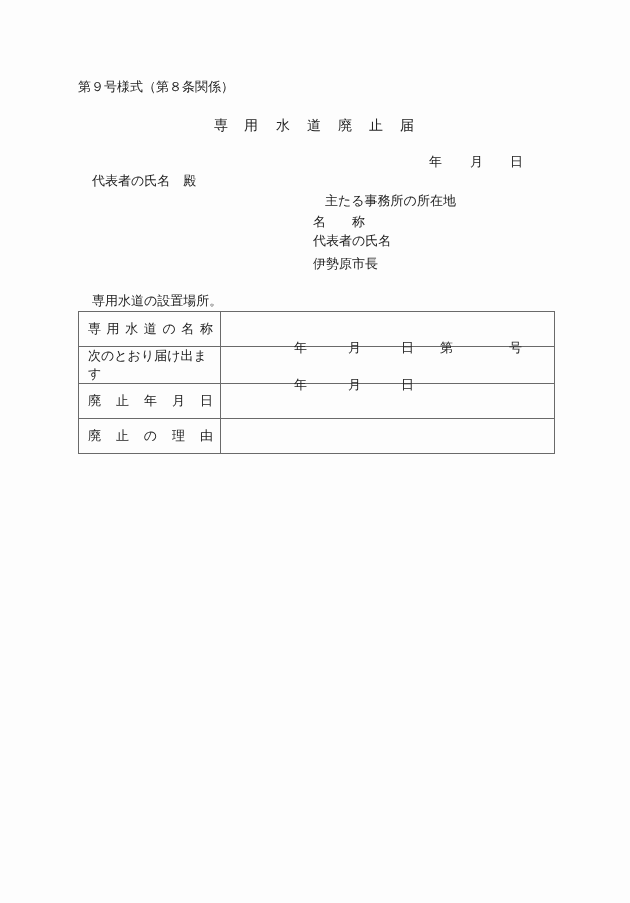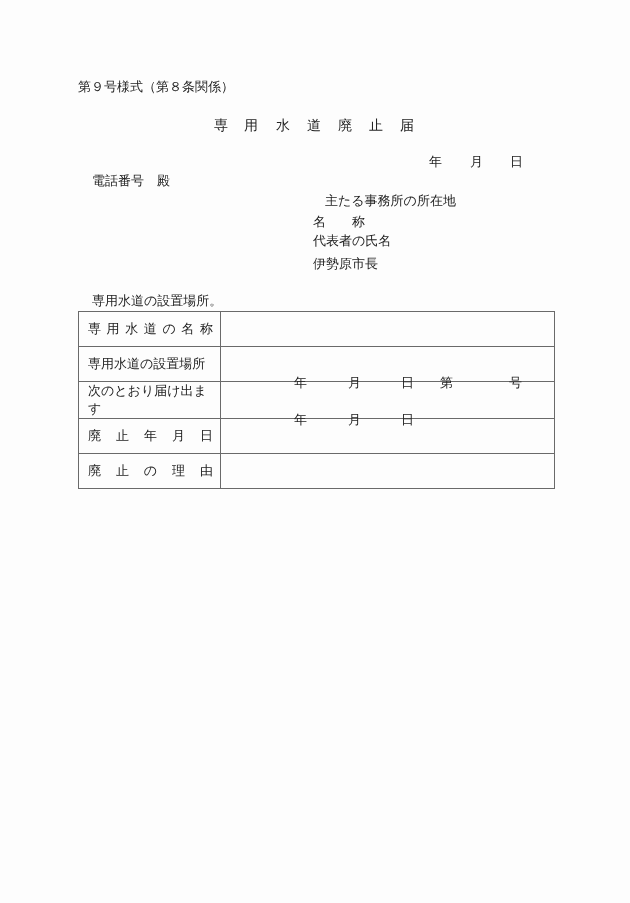--- a/index.html
+++ b/index.html
@@ -33,21 +33,21 @@
   <span style="position:absolute;left:155px">止</span>
   <span style="position:absolute;left:186px">届</span>
 </div>
 
 <div>
   <span class="abs" style="left:429px; top:154px;">年</span>
   <span class="abs" style="left:470px; top:154px;">月</span>
   <span class="abs" style="left:510px; top:154px;">日</span>
 </div>
 
-<div class="abs" style="left:92px; top:173px;">電話番号　殿</div>
+<div class="abs" style="left:92px; top:173px;">代表者の氏名　殿</div>
 
 <div class="abs" style="left:325px; top:193px;">主たる事務所の所在地</div>
 <div class="abs" style="left:313px; top:214px;">名　　称</div>
 <div class="abs" style="left:313px; top:233px;">代表者の氏名</div>
 <div class="abs" style="left:313px; top:256px;">伊勢原市長</div>
 
 <div class="abs" style="left:92px; top:293px;">専用水道の設置場所。</div>
 
 <table class="form">
   <tbody>
@@ -56,24 +56,20 @@
       <div class="justify">
         <span>専</span>
             <span>用</span>
             <span>水</span>
             <span>道</span>
             <span>の</span>
             <span>名</span>
             <span>称</span>
       </div>
     </td>
-    <td></td>
-  </tr>
-  <tr>
-    <td class="label">専用水道の設置場所</td>
     <td></td>
   </tr>
   <tr>
     <td class="label">次のとおり届け出ます</td>
     <td class="val">
       <span style="left:73px">年</span>
       <span style="left:127px">月</span>
       <span style="left:180px">日</span>
       <span style="left:219px">第</span>
       <span style="left:288px">号</span>

